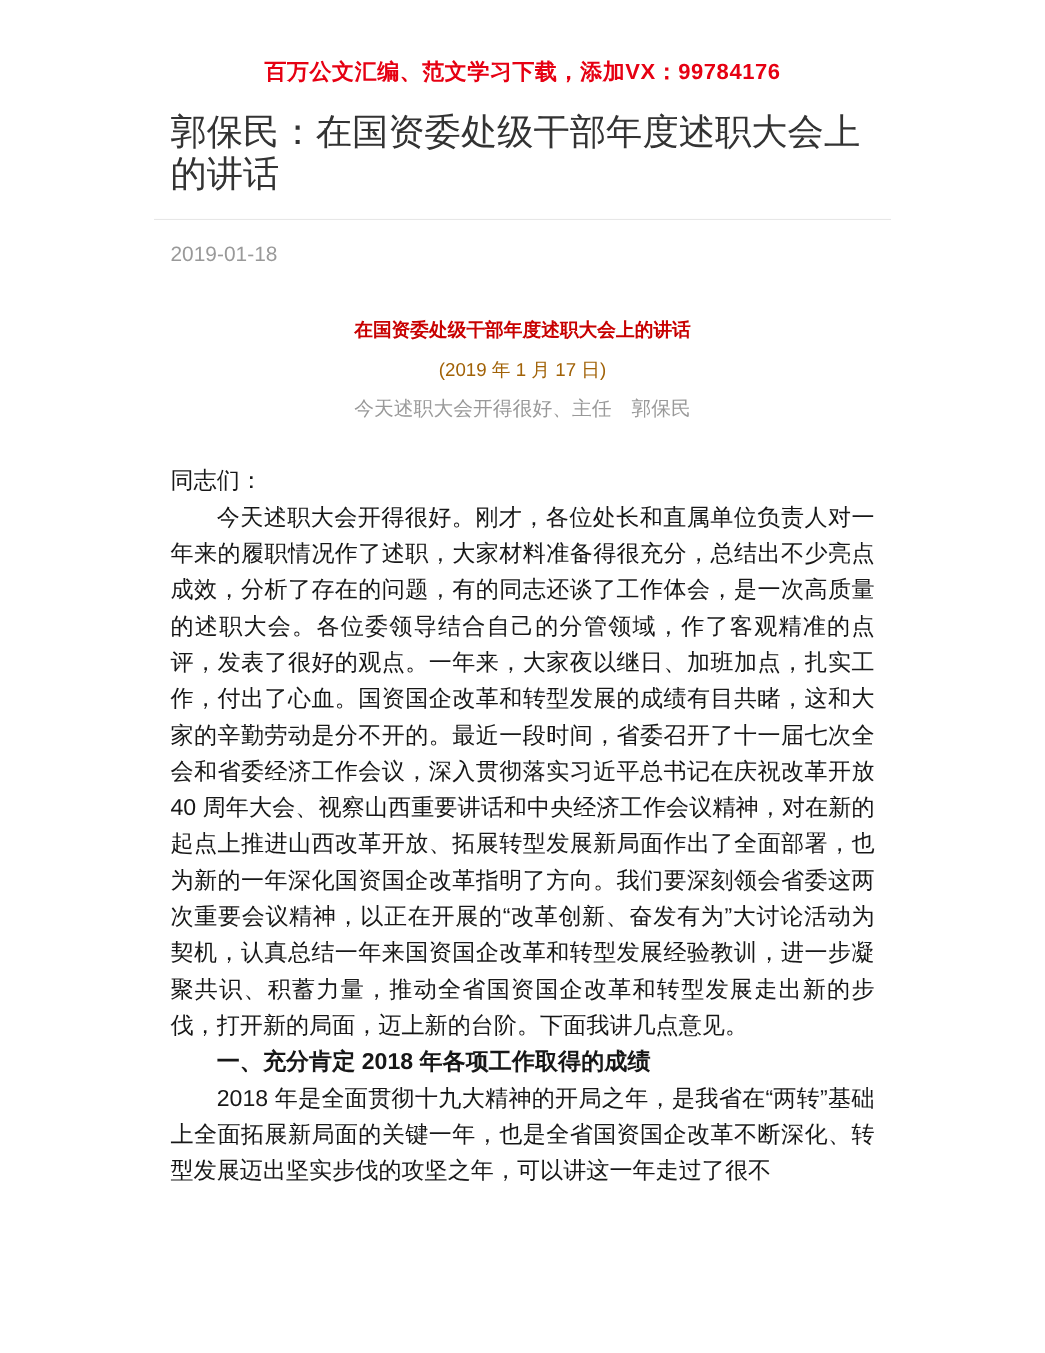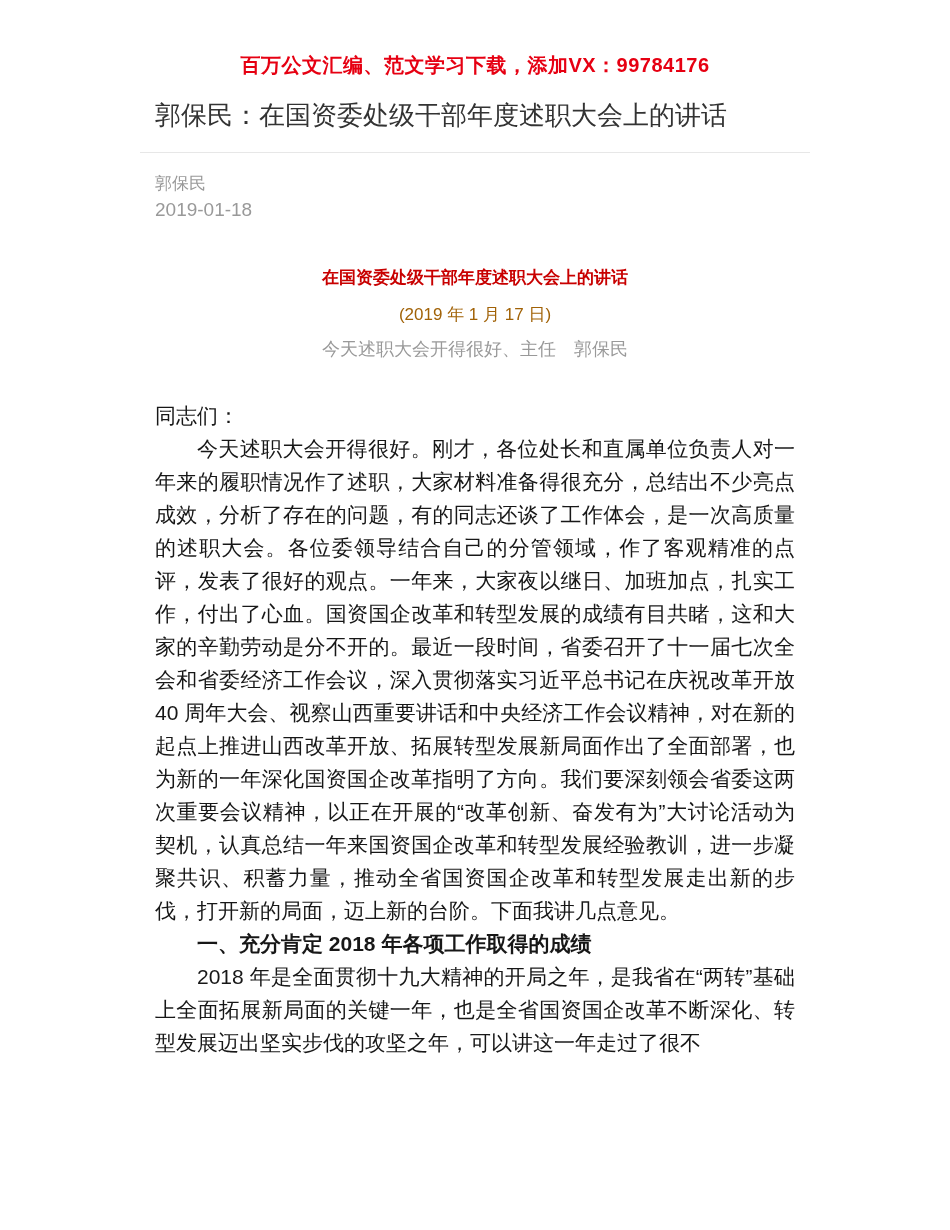--- a/index.html
+++ b/index.html
@@ -15,21 +15,21 @@
     color:#e60012;
     font-size:20px;
     font-weight:600;
     letter-spacing:0.5px;
   }
   .content {
     width:640px;
     margin-left:155px;
   }
   .page-title {
-    font-size:26px;
+    font-size:33px;
     line-height:38px;
     color:#333333;
     font-weight:400;
   }
   .divider {
     height:1px;
     background:#e7e7e7;
     margin:15px -15px 0 -15px;
   }
   .meta { margin-top:18px; color:#999999; }
@@ -74,21 +74,20 @@
 
 <div class="banner">百万公文汇编、范文学习下载，添加VX：99784176</div>
 
 <div class="content">
 
   <h1 class="page-title">郭保民：在国资委处级干部年度述职大会上的讲话</h1>
 
   <div class="divider"></div>
 
   <div class="meta">
-    <div class="author">郭保民</div>
     <div class="pubdate">2019-01-18</div>
   </div>
 
   <div class="doc-title">在国资委处级干部年度述职大会上的讲话</div>
 
   <div class="doc-date">(2019 年 1 月 17 日)</div>
 
   <div class="doc-byline">今天述职大会开得很好、主任　郭保民</div>
 
   <div class="doc-body">

